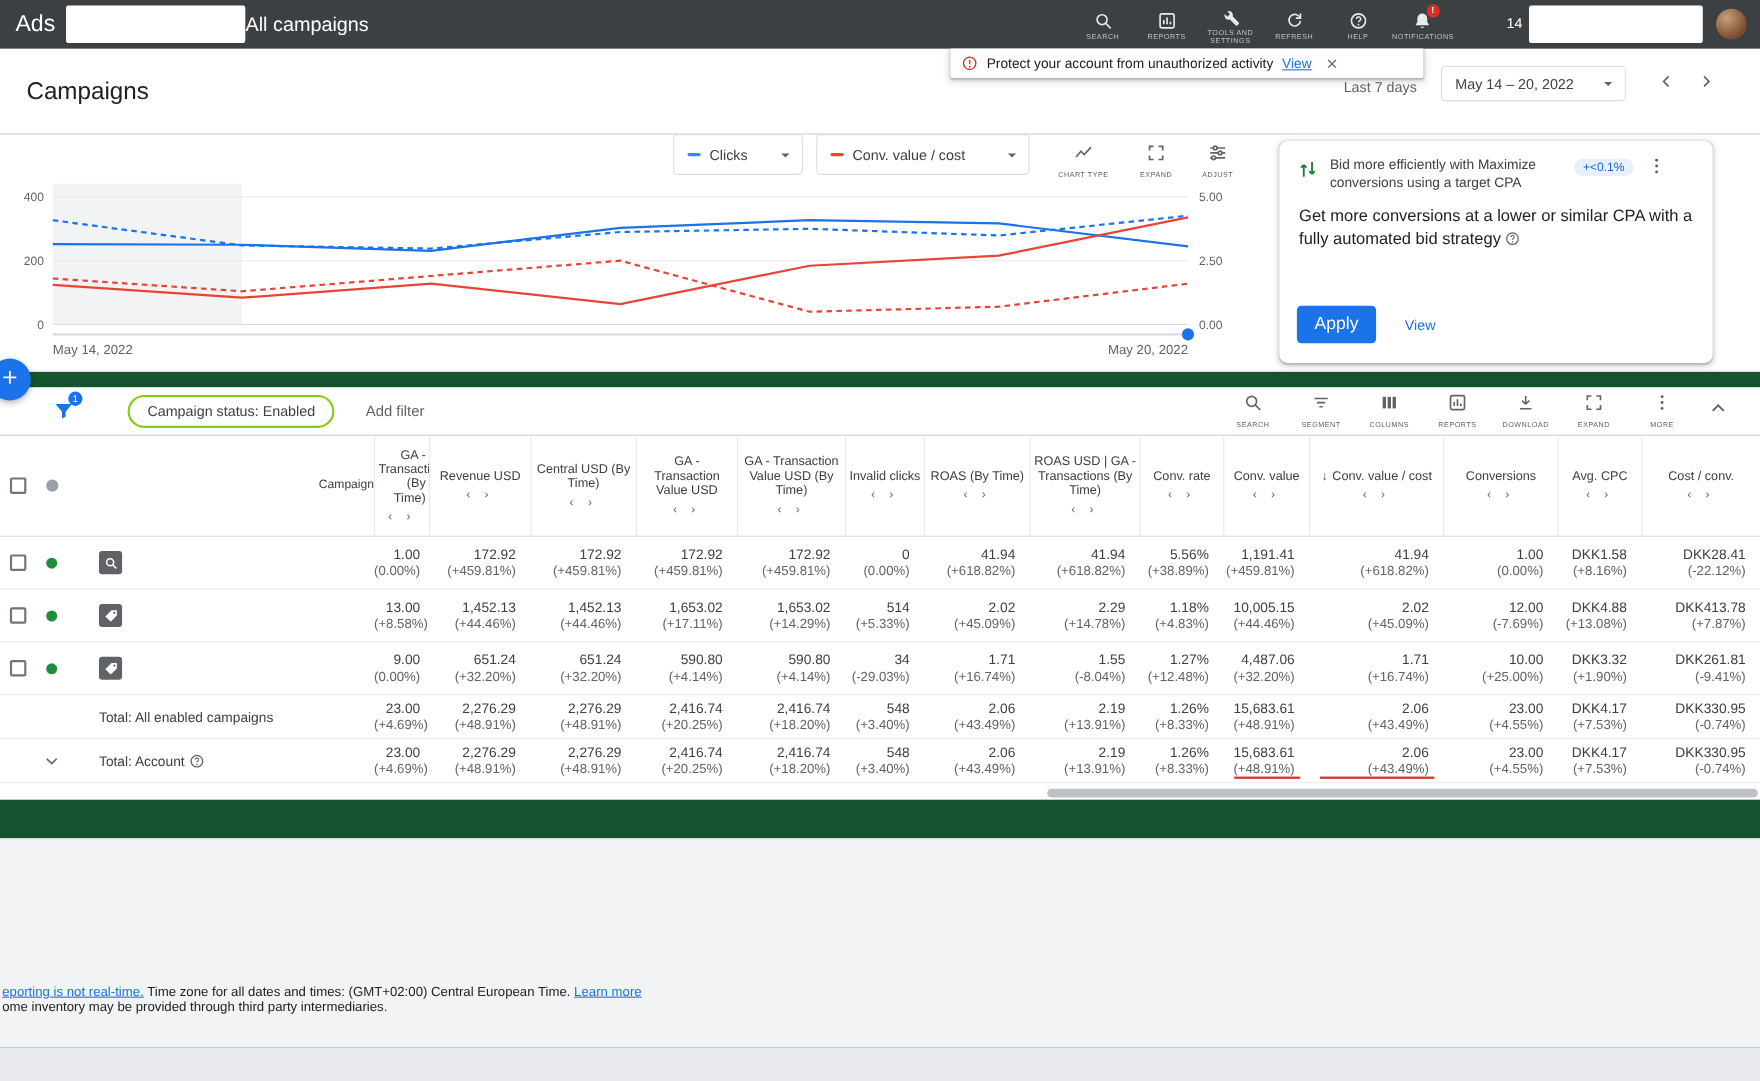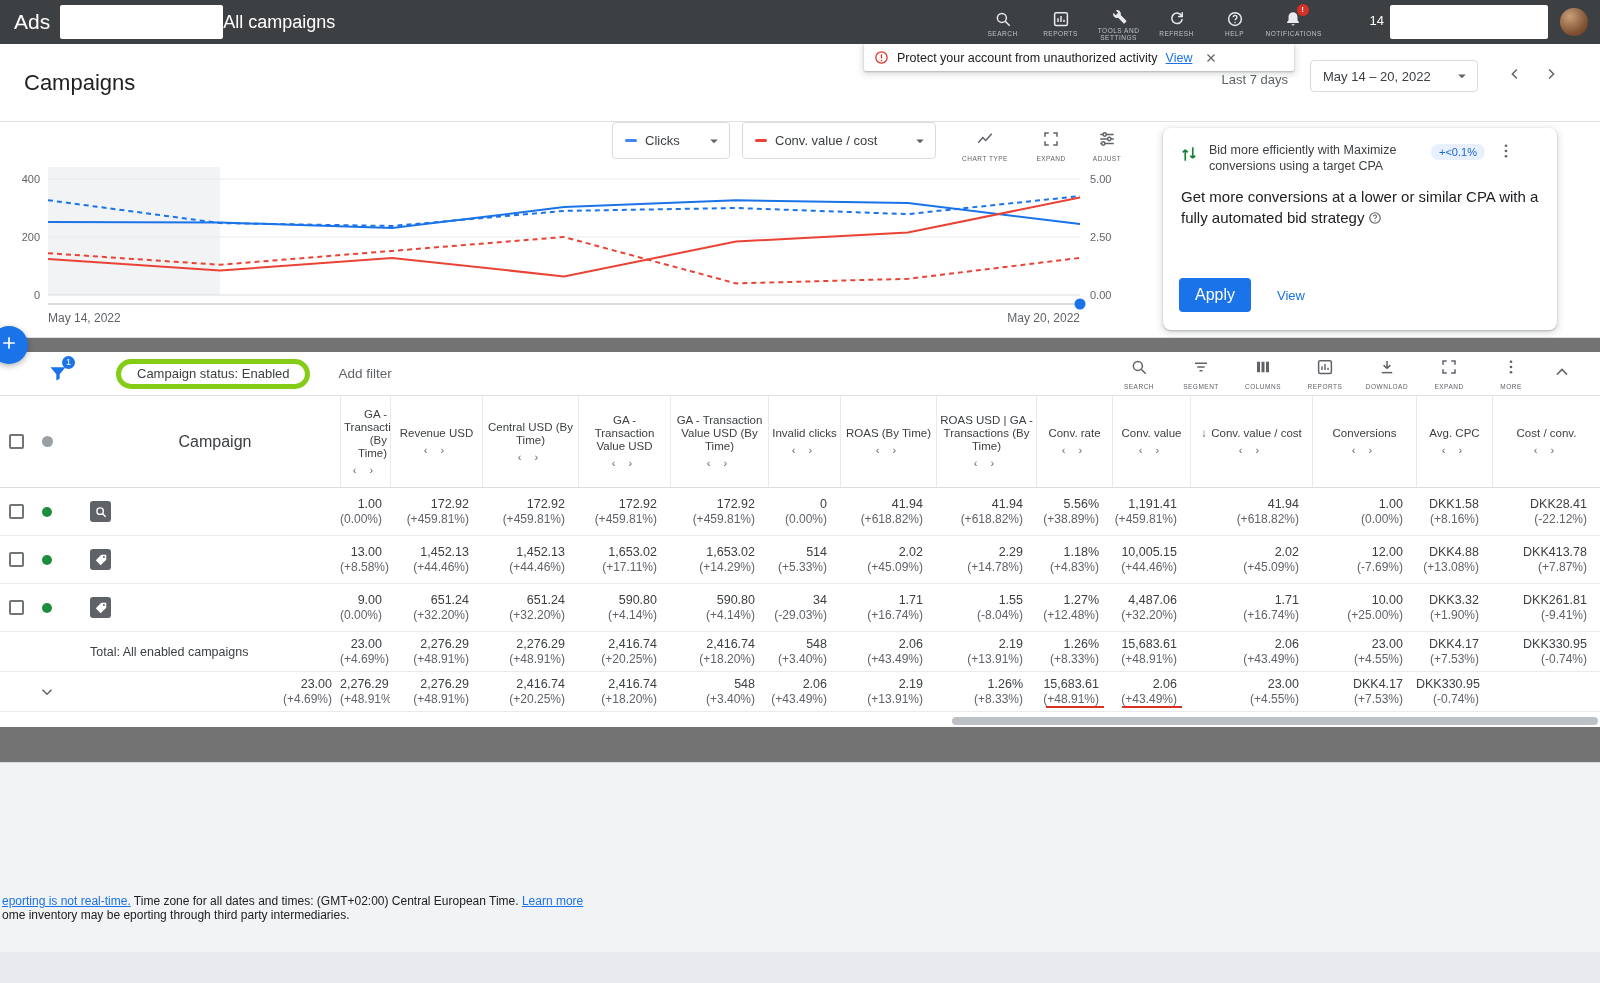--- a/index.html
+++ b/index.html
@@ -1,17 +1,17 @@
 <!DOCTYPE html>
 <html><head>
 <meta charset="utf-8">
 <style>
 *{box-sizing:border-box;margin:0;padding:0}
 body{margin:0;background:#e8eaed;font-family:"Liberation Sans","DejaVu Sans",sans-serif}
-.app{position:relative;width:1600px;height:952px;background:#737373;overflow:hidden;color:#3c4043}
+.app{position:relative;width:1600px;height:952px;background:#14532d;overflow:hidden;color:#3c4043}
 
 
 .topbar{position:absolute;top:0;left:0;right:0;height:44px;background:#3c4043;display:flex;align-items:center;z-index:20}
 .tb-logo{color:#fff;font-size:21px;margin-left:14px}
 .tb-acct{width:163px;height:34px;background:#fff;border-radius:2px;margin-left:10px;cursor:pointer}
 .tb-title{color:#fff;font-size:18px;font-weight:400}
 .tb-spacer{flex:1}
 .tb-nav{display:flex}
 .tb-item{width:58px;display:flex;flex-direction:column;align-items:center;justify-content:center;color:#e8eaed;cursor:pointer;position:relative;padding-top:3px}
 .tb-ic,.tb-ic svg{width:18px;height:18px;display:block}
@@ -73,21 +73,21 @@
 
 
 .fab{position:absolute;left:-10px;top:326px;width:38px;height:38px;border-radius:50%;background:#1a73e8;color:#fff;display:flex;align-items:center;justify-content:center;box-shadow:0 2px 6px rgba(0,0,0,.3);z-index:15;cursor:pointer}
 .fab svg{width:20px;height:20px}
 
 
 .filter-bar{position:absolute;top:352px;left:0;right:0;height:44px;background:#fff;border-bottom:1px solid #e0e0e0;display:flex;align-items:center;z-index:2}
 .fb-funnel{position:relative;margin-left:48px;width:22px;height:22px;color:#1a73e8;cursor:pointer}
 .fb-funnel svg{width:20px;height:20px}
 .fb-count{position:absolute;top:-7px;right:-5px;width:13px;height:13px;border-radius:50%;background:#1a73e8;color:#fff;font-size:9px;line-height:13px;text-align:center}
-.fb-chip{margin-left:46px;height:30px;border:5px solid #84cc16;border-radius:16px;display:flex;align-items:center;padding:0 16px;font-size:13px;color:#3c4043;cursor:pointer}
+.fb-chip{margin-left:46px;height:30px;border:2px solid #84cc16;border-radius:16px;display:flex;align-items:center;padding:0 16px;font-size:13px;color:#3c4043;cursor:pointer}
 .fb-add{margin-left:28px;font-size:13.5px;color:#5f6368;cursor:pointer}
 .fb-spacer{flex:1}
 .fb-tools{display:flex}
 .fb-item{width:62px;display:flex;flex-direction:column;align-items:center;color:#5f6368;cursor:pointer}
 .fb-item svg{width:18px;height:18px}
 .fb-item .lb{font-size:6.5px;letter-spacing:.5px;margin-top:3px}
 .fb-collapse{width:40px;height:40px;margin-right:18px;display:flex;align-items:center;justify-content:center;color:#5f6368;cursor:pointer}
 .fb-collapse svg{width:20px;height:20px}
 
 
@@ -97,21 +97,21 @@
 .thead{height:92px;border-bottom:1px solid #dadce0}
 .thead .c-num{border-left:1px solid #e8eaed;flex-direction:column;justify-content:center;padding:4px 3px;cursor:pointer}
 .hlabel{display:block;width:100%;font-size:11.5px;line-height:13px;color:#3c4043;text-align:center}
 .clip .hlabel{text-align:right}
 .cmp{font-size:11px;letter-spacing:5px;color:#5f6368;margin-top:4px;cursor:pointer}
 .sortarrow{color:#5f6368;margin-right:1px}
 .c-sel,.c-st{justify-content:center}
 .cb{width:15px;height:15px;border:2px solid #70757a;border-radius:2px;display:block;background:#fff;cursor:pointer}
 .hdot{width:11px;height:11px;border-radius:50%;background:#9aa0a6}
 .dot{width:10px;height:10px;border-radius:50%;background:#1e8e3e}
-.thead .c-camp .hlabel{text-align:center;margin-left:28px;font-size:16px}
+.thead .c-camp .hlabel{text-align:right;margin-left:28px;font-size:11px}
 .chip{width:21px;height:21px;border-radius:3px;background:#5f6368;color:#fff;display:flex;align-items:center;justify-content:center;margin-left:28px}
 .chip svg{width:14px;height:14px}
 .tbody-row{height:48px;border-bottom:1px solid #e8eaed}
 .vcell{flex-direction:column;justify-content:center;padding-right:13px}
 .vcell.clip{padding-right:8px}
 .val{display:block;width:100%;text-align:right;font-size:12.5px;color:#3c4043;line-height:16px;white-space:nowrap}
 .delta{display:block;width:100%;text-align:right;font-size:12px;color:#5f6368;line-height:15px;white-space:nowrap}
 .total-row{height:40px;border-bottom:1px solid #e8eaed}
 .tlabel{font-size:12.5px;color:#3c4043;margin-left:28px;white-space:nowrap}
 .xp{color:#5f6368;cursor:pointer}
@@ -773,20 +773,30 @@
       </div>
       <div class="trow total-row">
         <div class="tc c-sel"></div>
         <div class="tc c-st">
           <span class="xp">
             <svg viewBox="0 0 24 24">
               <path d="M6 9l6 6 6-6" fill="none" stroke="currentColor" stroke-width="2"></path>
             </svg>
           </span>
         </div>
+        <div class="tc c-camp">
+          <span class="tlabel">Total: Account</span>
+          <span class="qh">
+            <svg viewBox="0 0 24 24">
+              <circle cx="12" cy="12" r="9" fill="none" stroke="currentColor" stroke-width="2"></circle>
+              <path d="M9.4 9.4a2.6 2.6 0 1 1 4.2 2.1c-.9.7-1.6 1.1-1.6 2.3" fill="none" stroke="currentColor" stroke-width="1.8"></path>
+              <circle cx="12" cy="17" r="1.2" fill="currentColor"></circle>
+            </svg>
+          </span>
+        </div>
         <div class="tc vcell c-num clip">
           <span class="val">23.00</span>
           <span class="delta">(+4.69%)</span>
         </div>
         <div class="tc vcell c-num">
           <span class="val">2,276.29</span>
           <span class="delta">(+48.91%)</span>
         </div>
         <div class="tc vcell c-num">
           <span class="val">2,276.29</span>
@@ -837,17 +847,17 @@
           <span class="delta">(-0.74%)</span>
         </div>
       </div>
       <div class="hscroll">
         <div class="hthumb"></div>
       </div>
     </div>
 
   <div class="footer-area">
     <div class="fline" style="top:131px"><a>eporting is not real-time.</a><span> Time zone for all dates and times: (GMT+02:00) Central European Time. </span><a>Learn more</a></div>
-    <div class="fline" style="top:145px">ome inventory may be eporting through third party intermediaries.</div>
+    <div class="fline" style="top:145px">ome inventory may be provided through third party intermediaries.</div>
     <div class="fline" style="top:194px">© Google, 2022.</div>
   </div>
 
 </div>
 
 </body></html>

